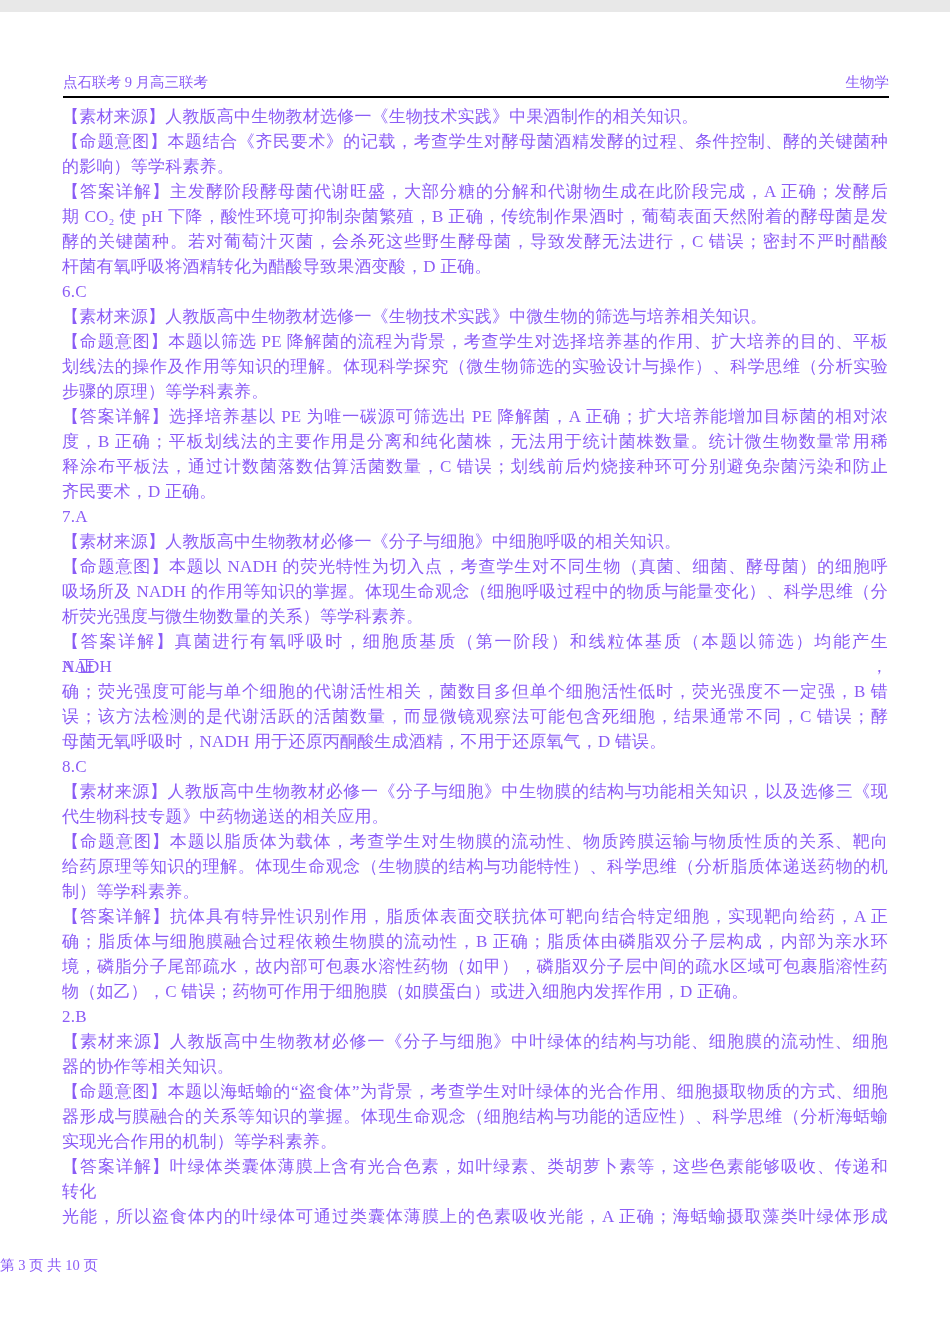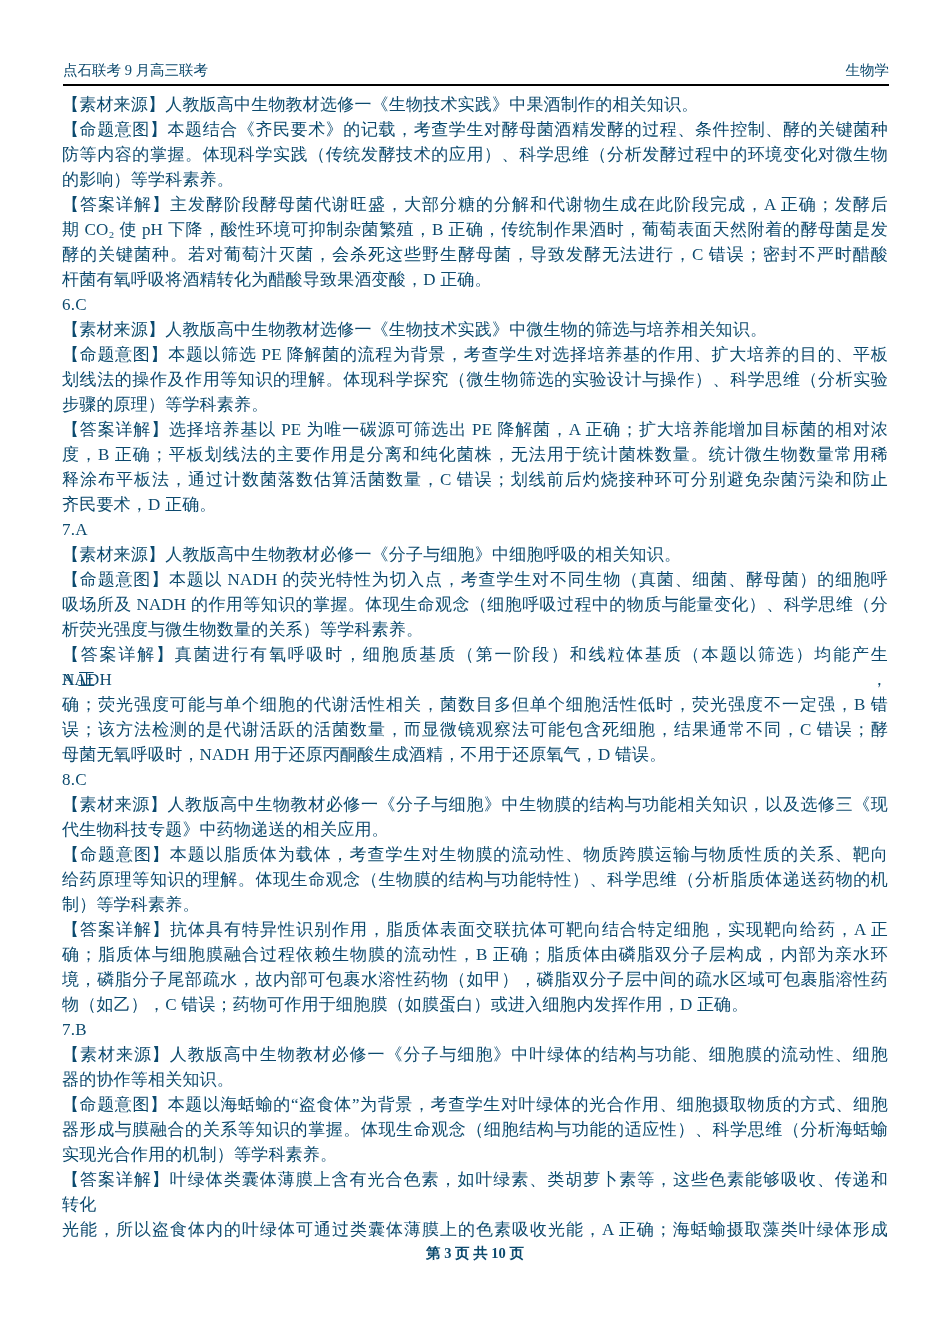--- a/index.html
+++ b/index.html
@@ -5,21 +5,22 @@
   * { margin: 0; padding: 0; box-sizing: border-box; }
   html, body { background: #e8e8e8; }
   body {
     width: 950px; height: 1344px;
     position: relative;
     font-family: "Liberation Serif", "DejaVu Serif", serif;
   }
   .page {
     position: absolute; inset: 0;
     background: #ffffff;
-    color: #0c4a6e;
+    color: #8b5cf6;
+    margin-top: 12px;
   }
   .hdr {
     position: absolute; left: 63px; right: 61px; top: 60px;
     display: flex; justify-content: space-between; align-items: flex-end;
     font-size: 14.5px; line-height: 20px;
   }
   .hdr-rule {
     position: absolute; left: 63px; right: 61px; top: 84px;
     height: 2px; background: #000;
   }
@@ -32,40 +33,38 @@
     letter-spacing: 0.2px;
     overflow: visible;
   }
   .line.fill {
     text-align: justify;
     text-align-last: justify;
     -moz-text-align-last: justify;
   }
   .footer {
     position: absolute; left: 0; right: 0; top: 1243px;
-    text-align: center;
-    font-size: 14.5px; line-height: 20px; font-weight: bold;
+    font-size: 14.5px; line-height: 20px;
   }
 </style>
 </head>
 <body>
 
 <div class="page">
 
   <div class="hdr">
     <span>点石联考 9 月高三联考</span>
     <span>生物学</span>
   </div>
 
   <div class="hdr-rule"></div>
 
   <div class="doc-body" id="doc-body">
       <div class="line">【素材来源】人教版高中生物教材选修一《生物技术实践》中果酒制作的相关知识。</div>
       <div class="line fill">【命题意图】本题结合《齐民要术》的记载，考查学生对酵母菌酒精发酵的过程、条件控制、酵的关键菌种</div>
-      <div class="line fill">防等内容的掌握。体现科学实践（传统发酵技术的应用）、科学思维（分析发酵过程中的环境变化对微生物</div>
       <div class="line">的影响）等学科素养。</div>
       <div class="line fill">【答案详解】主发酵阶段酵母菌代谢旺盛，大部分糖的分解和代谢物生成在此阶段完成，A 正确；发酵后</div>
       <div class="line fill">期 CO₂ 使 pH 下降，酸性环境可抑制杂菌繁殖，B 正确，传统制作果酒时，葡萄表面天然附着的酵母菌是发</div>
       <div class="line fill">酵的关键菌种。若对葡萄汁灭菌，会杀死这些野生酵母菌，导致发酵无法进行，C 错误；密封不严时醋酸</div>
       <div class="line">杆菌有氧呼吸将酒精转化为醋酸导致果酒变酸，D 正确。</div>
       <div class="line">6.C</div>
       <div class="line">【素材来源】人教版高中生物教材选修一《生物技术实践》中微生物的筛选与培养相关知识。</div>
       <div class="line fill">【命题意图】本题以筛选 PE 降解菌的流程为背景，考查学生对选择培养基的作用、扩大培养的目的、平板</div>
       <div class="line fill">划线法的操作及作用等知识的理解。体现科学探究（微生物筛选的实验设计与操作）、科学思维（分析实验</div>
       <div class="line">步骤的原理）等学科素养。</div>
@@ -86,21 +85,21 @@
       <div class="line">8.C</div>
       <div class="line fill">【素材来源】人教版高中生物教材必修一《分子与细胞》中生物膜的结构与功能相关知识，以及选修三《现</div>
       <div class="line">代生物科技专题》中药物递送的相关应用。</div>
       <div class="line fill">【命题意图】本题以脂质体为载体，考查学生对生物膜的流动性、物质跨膜运输与物质性质的关系、靶向</div>
       <div class="line fill">给药原理等知识的理解。体现生命观念（生物膜的结构与功能特性）、科学思维（分析脂质体递送药物的机</div>
       <div class="line">制）等学科素养。</div>
       <div class="line fill">【答案详解】抗体具有特异性识别作用，脂质体表面交联抗体可靶向结合特定细胞，实现靶向给药，A 正</div>
       <div class="line fill">确；脂质体与细胞膜融合过程依赖生物膜的流动性，B 正确；脂质体由磷脂双分子层构成，内部为亲水环</div>
       <div class="line fill">境，磷脂分子尾部疏水，故内部可包裹水溶性药物（如甲），磷脂双分子层中间的疏水区域可包裹脂溶性药</div>
       <div class="line">物（如乙），C 错误；药物可作用于细胞膜（如膜蛋白）或进入细胞内发挥作用，D 正确。</div>
-      <div class="line">7.B</div>
+      <div class="line">2.B</div>
       <div class="line fill">【素材来源】人教版高中生物教材必修一《分子与细胞》中叶绿体的结构与功能、细胞膜的流动性、细胞</div>
       <div class="line">器的协作等相关知识。</div>
       <div class="line fill">【命题意图】本题以海蛞蝓的“盗食体”为背景，考查学生对叶绿体的光合作用、细胞摄取物质的方式、细胞</div>
       <div class="line fill">器形成与膜融合的关系等知识的掌握。体现生命观念（细胞结构与功能的适应性）、科学思维（分析海蛞蝓</div>
       <div class="line">实现光合作用的机制）等学科素养。</div>
       <div class="line fill">【答案详解】叶绿体类囊体薄膜上含有光合色素，如叶绿素、类胡萝卜素等，这些色素能够吸收、传递和</div>
       <div class="line">转化</div>
       <div class="line fill">光能，所以盗食体内的叶绿体可通过类囊体薄膜上的色素吸收光能，A 正确；海蛞蝓摄取藻类叶绿体形成</div>
     </div>
 

